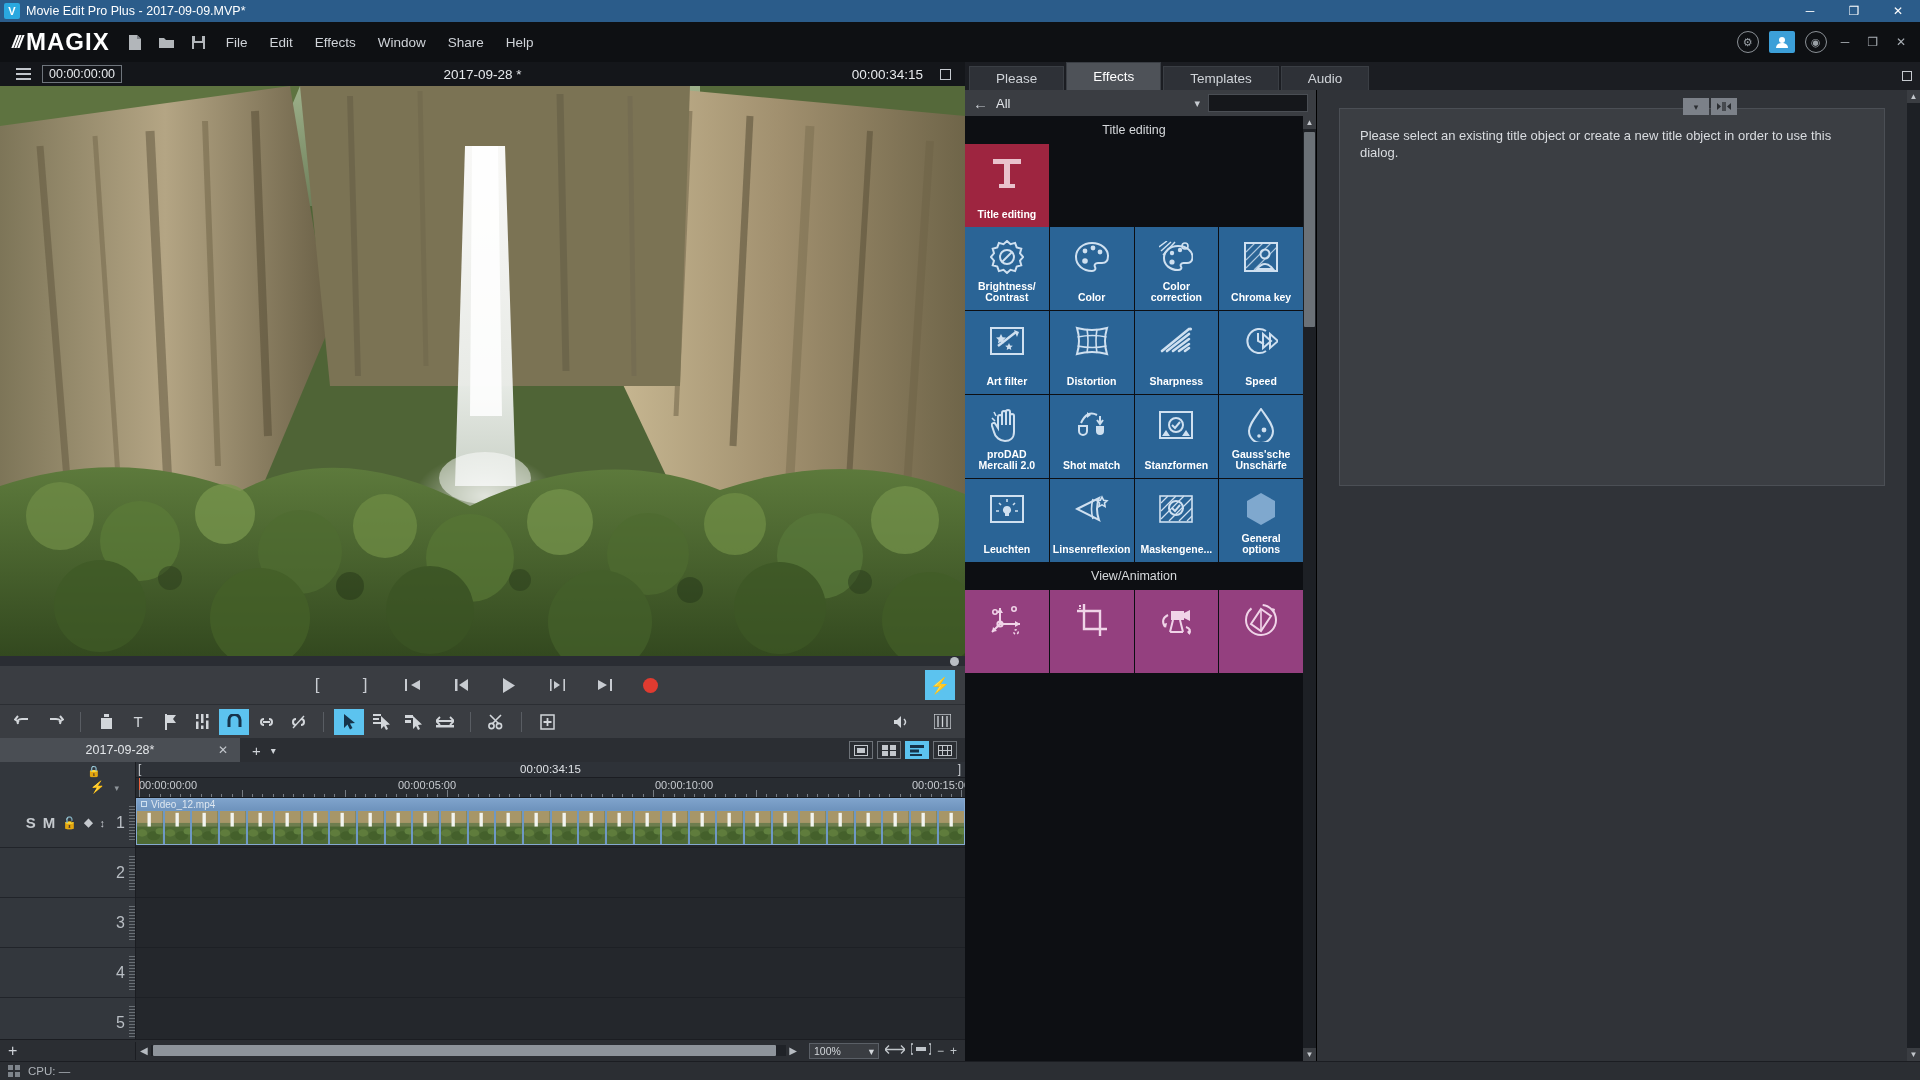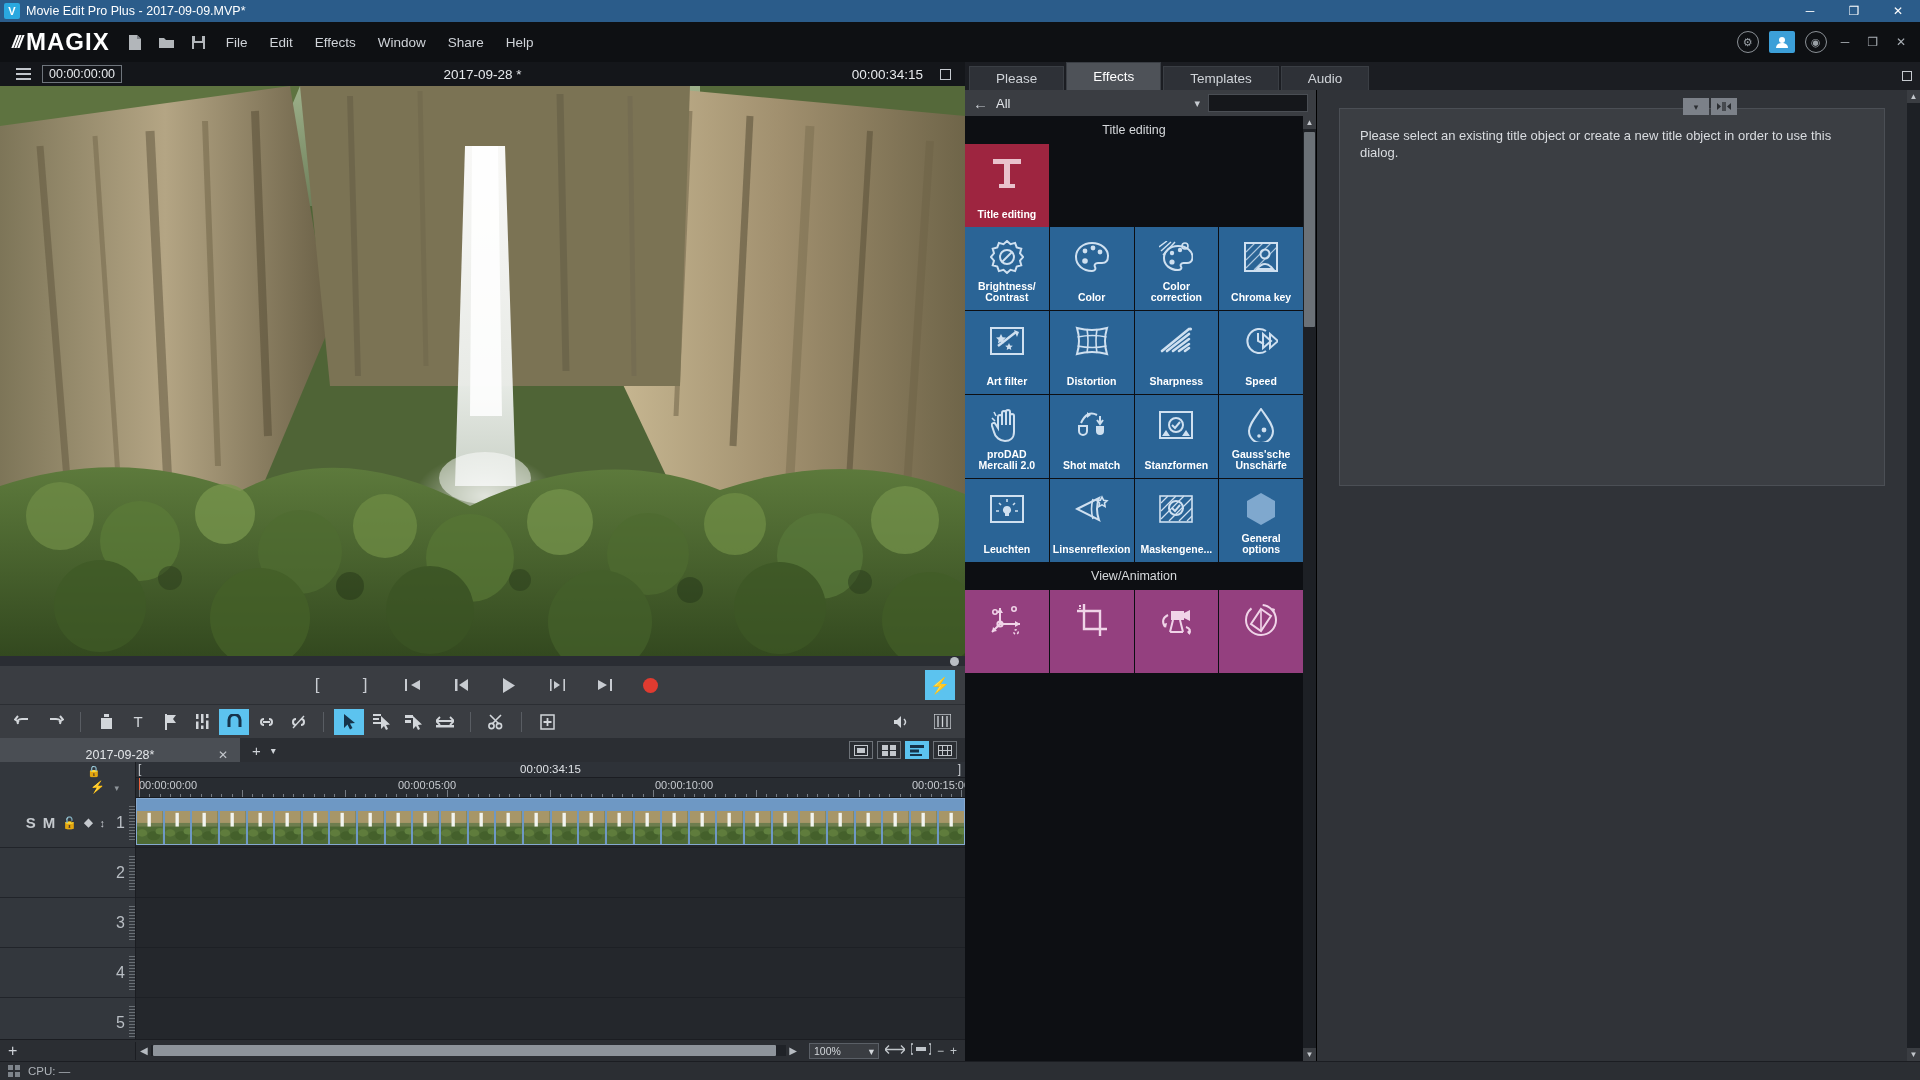--- a/index.html
+++ b/index.html
@@ -71,21 +71,21 @@
   
   .edittoolbar{height:34px;background:#3a3d42;display:flex;align-items:center;gap:2px;padding:0 8px;
                border-top:1px solid #2b2e33;}
   .etb{width:30px;height:26px;display:flex;align-items:center;justify-content:center;color:#d2d6da;font-size:15px;position:relative;}
   .etb.active{background:#5cc3ef;color:#16334a;}
   .etb-sep{width:1px;height:20px;background:#595d63;margin:0 8px;}
   .etb-right{margin-left:auto;display:flex;gap:10px;align-items:center;}
 
   
   .proj-tabs{height:24px;background:#2b2e33;display:flex;align-items:stretch;}
-  .proj-tab{width:240px;background:#4a4e54;display:flex;align-items:flex-end;justify-content:center;
+  .proj-tab{width:240px;background:#4a4e54;display:flex;align-items:center;justify-content:center;
             position:relative;font-size:12.5px;color:#e3e6e9;}
   .proj-tab .x{position:absolute;right:12px;font-size:12px;color:#c3c7cc;}
   .proj-add{display:flex;align-items:center;gap:10px;padding:0 12px;color:#cfd3d8;font-size:15px;}
   .proj-right{margin-left:auto;display:flex;align-items:center;gap:4px;padding-right:8px;}
   .vbtn{width:24px;height:18px;border:1px solid #6d7278;display:flex;align-items:center;justify-content:center;
         color:#c3c7cc;font-size:9px;}
   .vbtn.active{background:#5cc3ef;border-color:#5cc3ef;color:#16334a;}
 
   
   .timeline{flex:1;display:flex;flex-direction:column;background:#24272c;min-height:0;}
@@ -681,20 +681,24 @@
           </div>
           <div class="trk-head">
             <span class="trk-num">5</span>
             <span class="trk-grip"></span>
           </div>
         </div>
 
         <div class="tl-tracks">
           <div class="trk-lane">
             <div class="clip">
+              <div class="clip-title">
+                <span class="dot"></span>
+                <span>Video_12.mp4</span>
+              </div>
               <div class="clip-frames" id="clipFrames">
                   <div class="frame"><svg viewBox="0 0 20 36" preserveAspectRatio="none" width="100%" height="100%">
                       <rect width="20" height="36" fill="#6e7d4e"></rect>
                       <rect width="20" height="13" fill="#a79668"></rect>
                       <rect x="8.2" y="2" width="2.6" height="17" fill="#f2f4ef"></rect>
                       <rect y="17" width="20" height="19" fill="#4e6a34"></rect>
                       <circle cx="4" cy="24" r="4" fill="#5f7c3c"></circle>
                       <circle cx="13" cy="27" r="5" fill="#44602b"></circle>
                       <circle cx="18" cy="22" r="3.5" fill="#60803f"></circle>
                     </svg></div>

